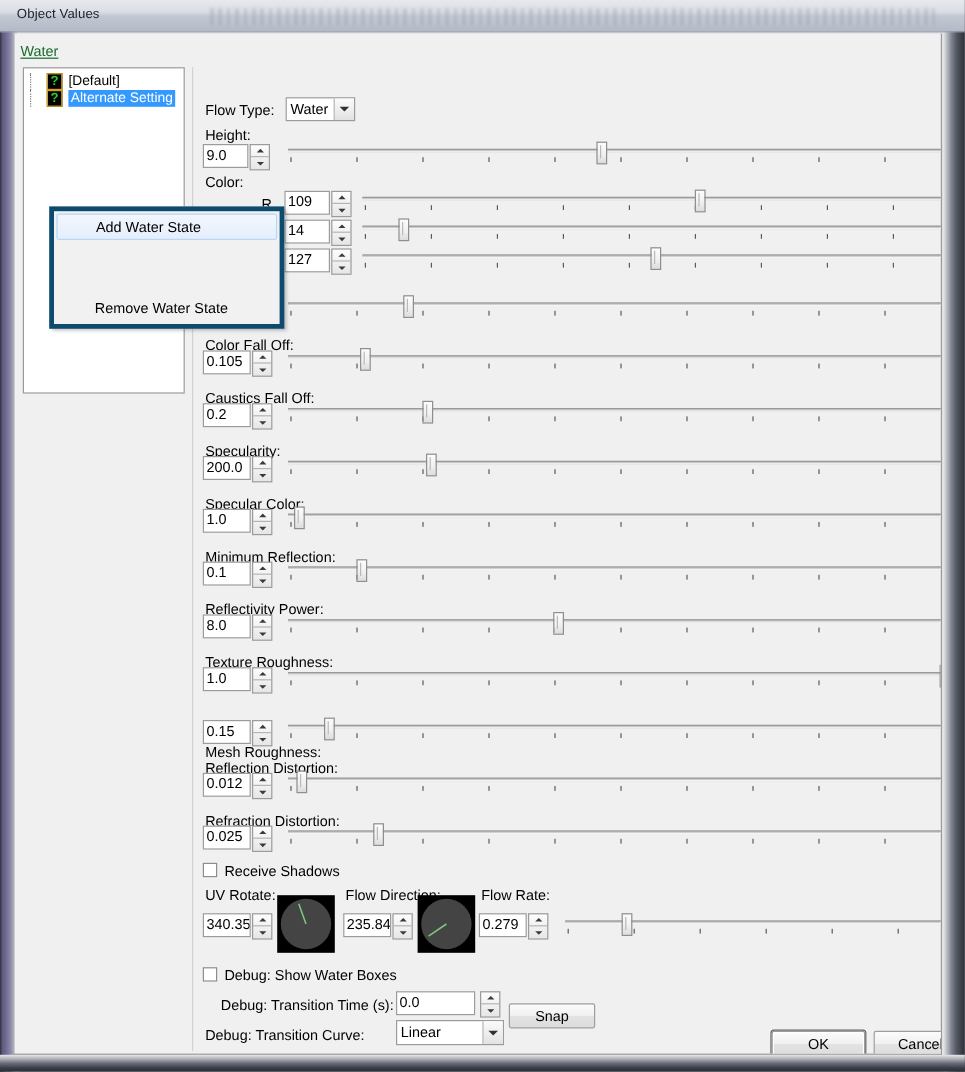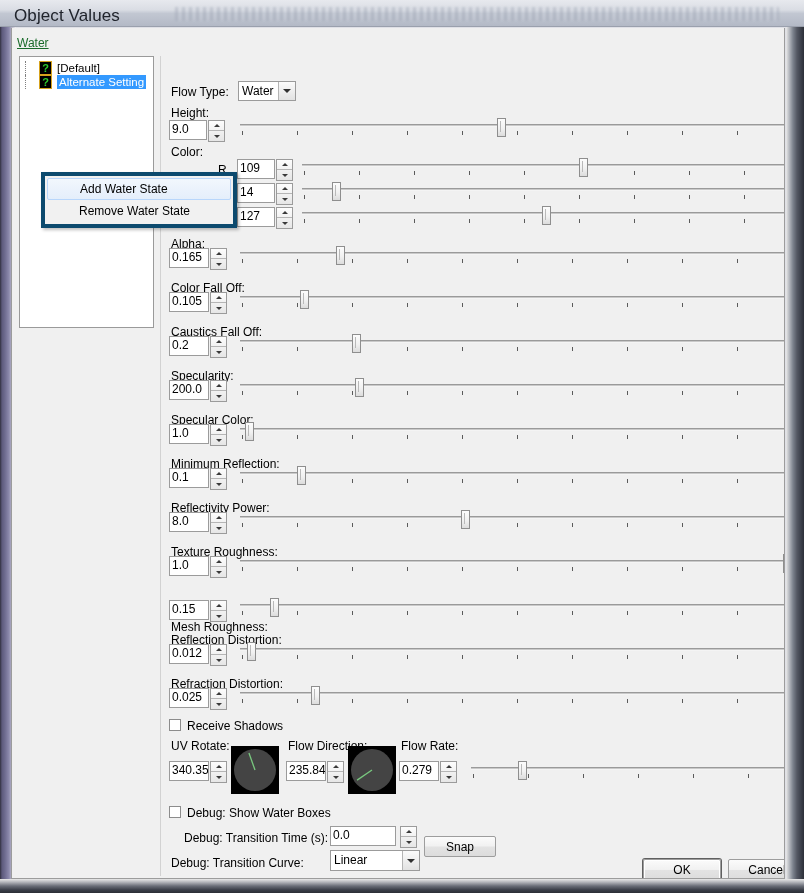--- a/index.html
+++ b/index.html
@@ -32,21 +32,21 @@
     border-bottom: 1px solid #9aa0ad;
   }
   #titlebar .glassband {
     position:absolute; left:175px; top:7px; right:25px; height:14px;
     background: repeating-linear-gradient(90deg, rgba(160,168,182,.55) 0 3px, rgba(206,211,220,.25) 3px 7px);
     filter: blur(1.2px);
     opacity:.85;
   }
   #title-text {
     position:absolute; left:14px; top:6px;
-    font-size:17px; color:#20242c; letter-spacing:.1px;text-align:right;
+    font-size:11px; color:#20242c; letter-spacing:.1px;text-align:right;
   }
 
   
   #client {
     position:absolute; left:11px; top:28px;
     width:774px; height:851px;
     background:#f0f0f0;
     border:1px solid #9c9c9c;
     border-top:none;
     overflow:hidden;
@@ -99,20 +99,21 @@
     padding:2px 0;
     z-index:50;
   }
   #ctxmenu .gutter { position:absolute; left:1px; top:1px; bottom:1px; width:26px; background:#f1f1f1; }
   .ctx-item {
     position:relative;
     height:22px; line-height:22px;
     padding-left:34px;
     font-size:12px; color:#000;
     white-space:nowrap;
+    margin-top:46px;
   }
   .ctx-item.hl {
     background: linear-gradient(to bottom,#f2f7fd,#e4eefb);
     border:1px solid #b8d6fb;
     border-radius:2px;
     margin:0 2px;
     padding-left:32px;
     height:22px; line-height:20px;
   }
 

